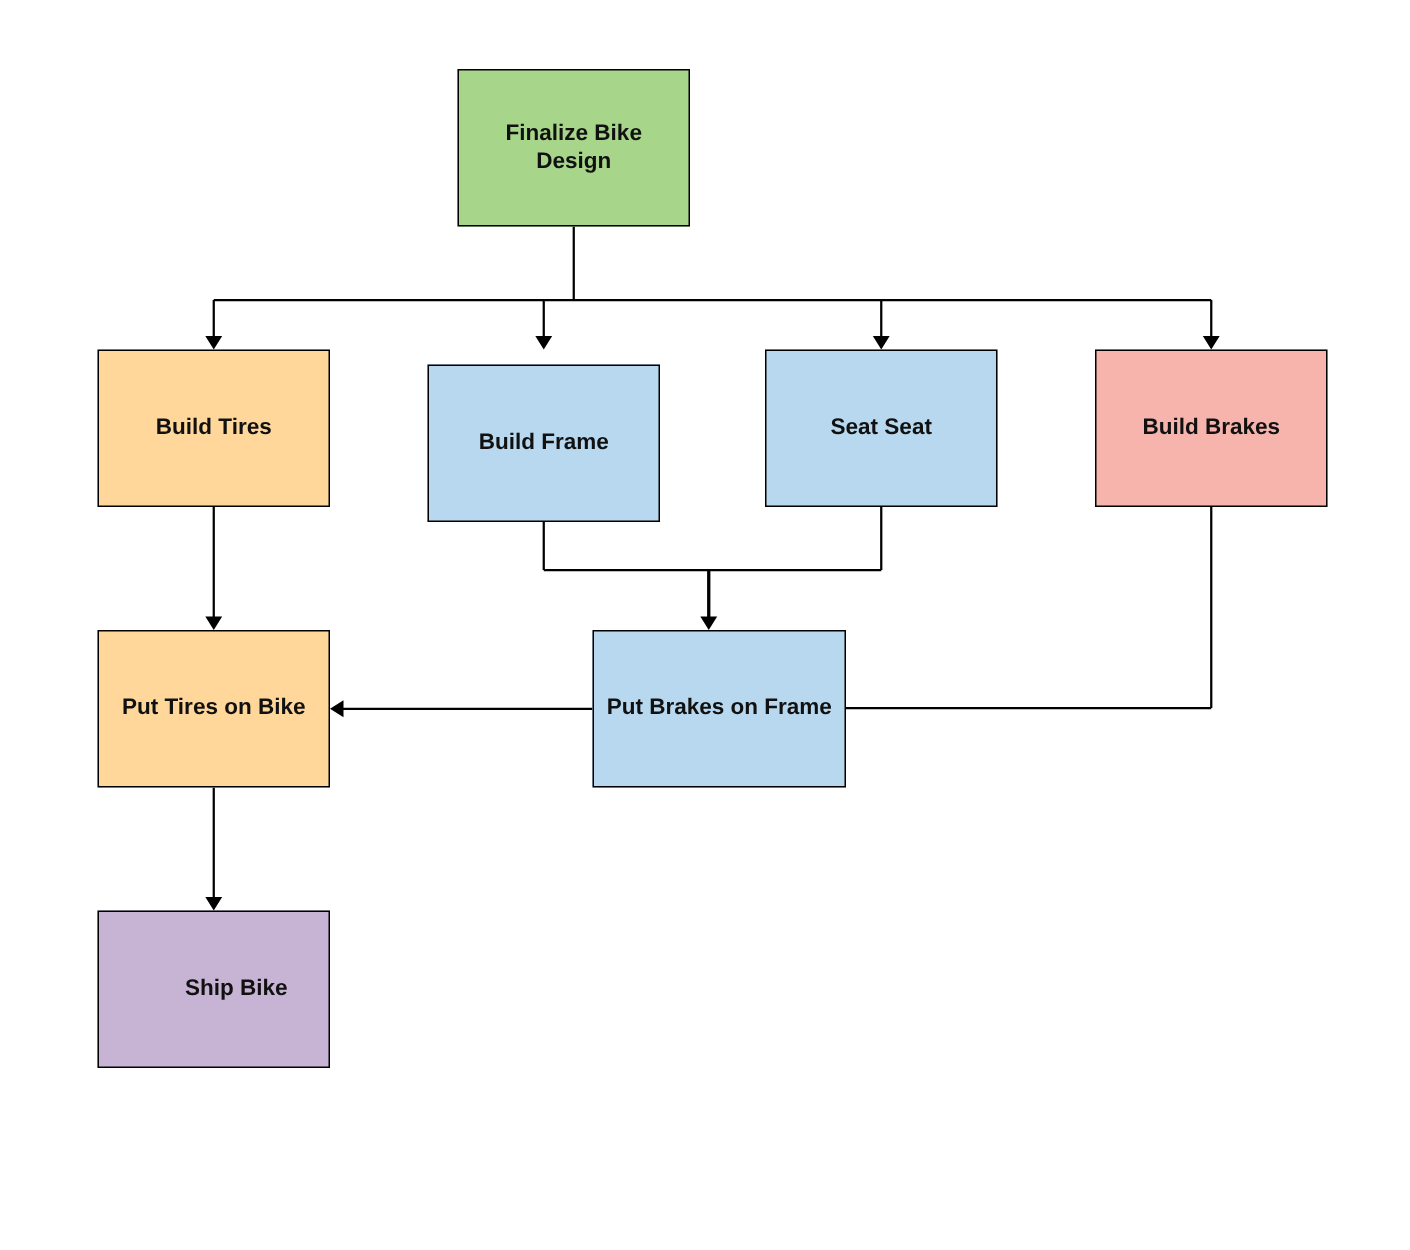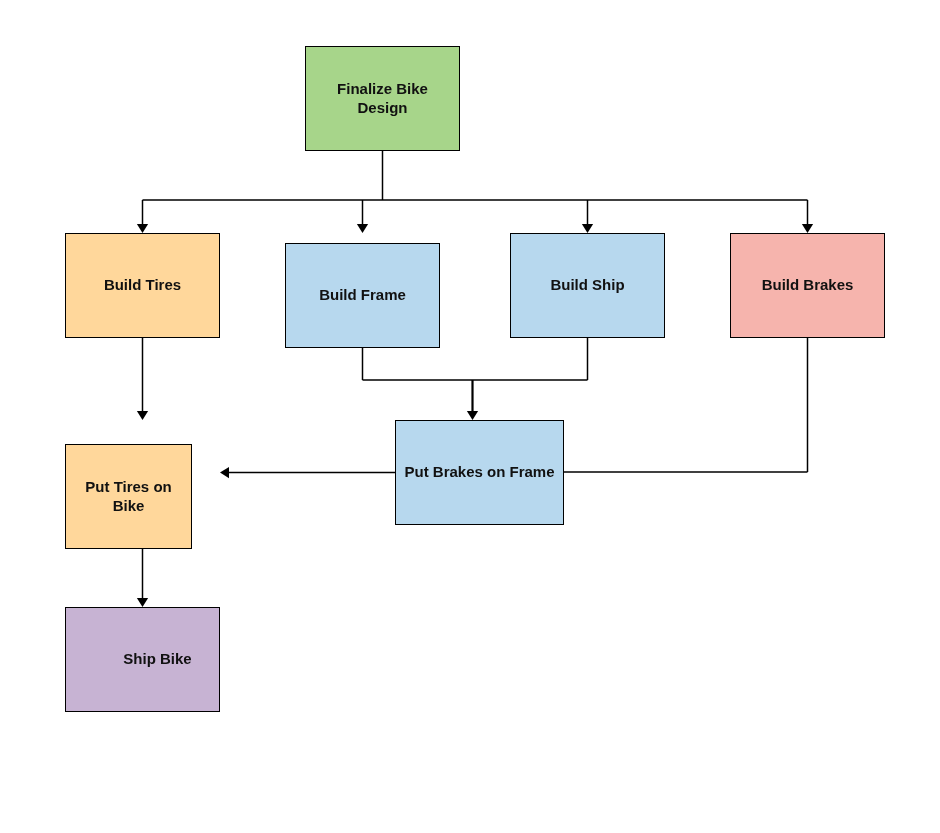--- a/index.html
+++ b/index.html
@@ -77,27 +77,27 @@
   <div class="node green" style="left: 305px; top: 46px; width: 155px; height: 105px;">
       <span>Finalize Bike Design</span>
     </div>
   <div class="node orange" style="left: 65px; top: 233px; width: 155px; height: 105px;">
       <span>Build Tires</span>
     </div>
   <div class="node blue" style="left: 285px; top: 243px; width: 155px; height: 105px;">
       <span>Build Frame</span>
     </div>
   <div class="node blue" style="left: 510px; top: 233px; width: 155px; height: 105px;">
-      <span>Build Ship</span>
+      <span>Seat Seat</span>
     </div>
   <div class="node red" style="left: 730px; top: 233px; width: 155px; height: 105px;">
       <span>Build Brakes</span>
     </div>
   <div class="node blue" style="left: 395px; top: 420px; width: 169px; height: 105px;">
       <span>Put Brakes on Frame</span>
     </div>
-  <div class="node orange" style="left: 65px; top: 444px; width: 127px; height: 105px;">
+  <div class="node orange" style="left: 65px; top: 420px; width: 155px; height: 105px;">
       <span>Put Tires on Bike</span>
     </div>
   <div class="node purple" style="left: 65px; top: 607px; width: 155px; height: 105px;">
       <span>Ship Bike</span>
     </div>
 </div>
 
 </body></html>

